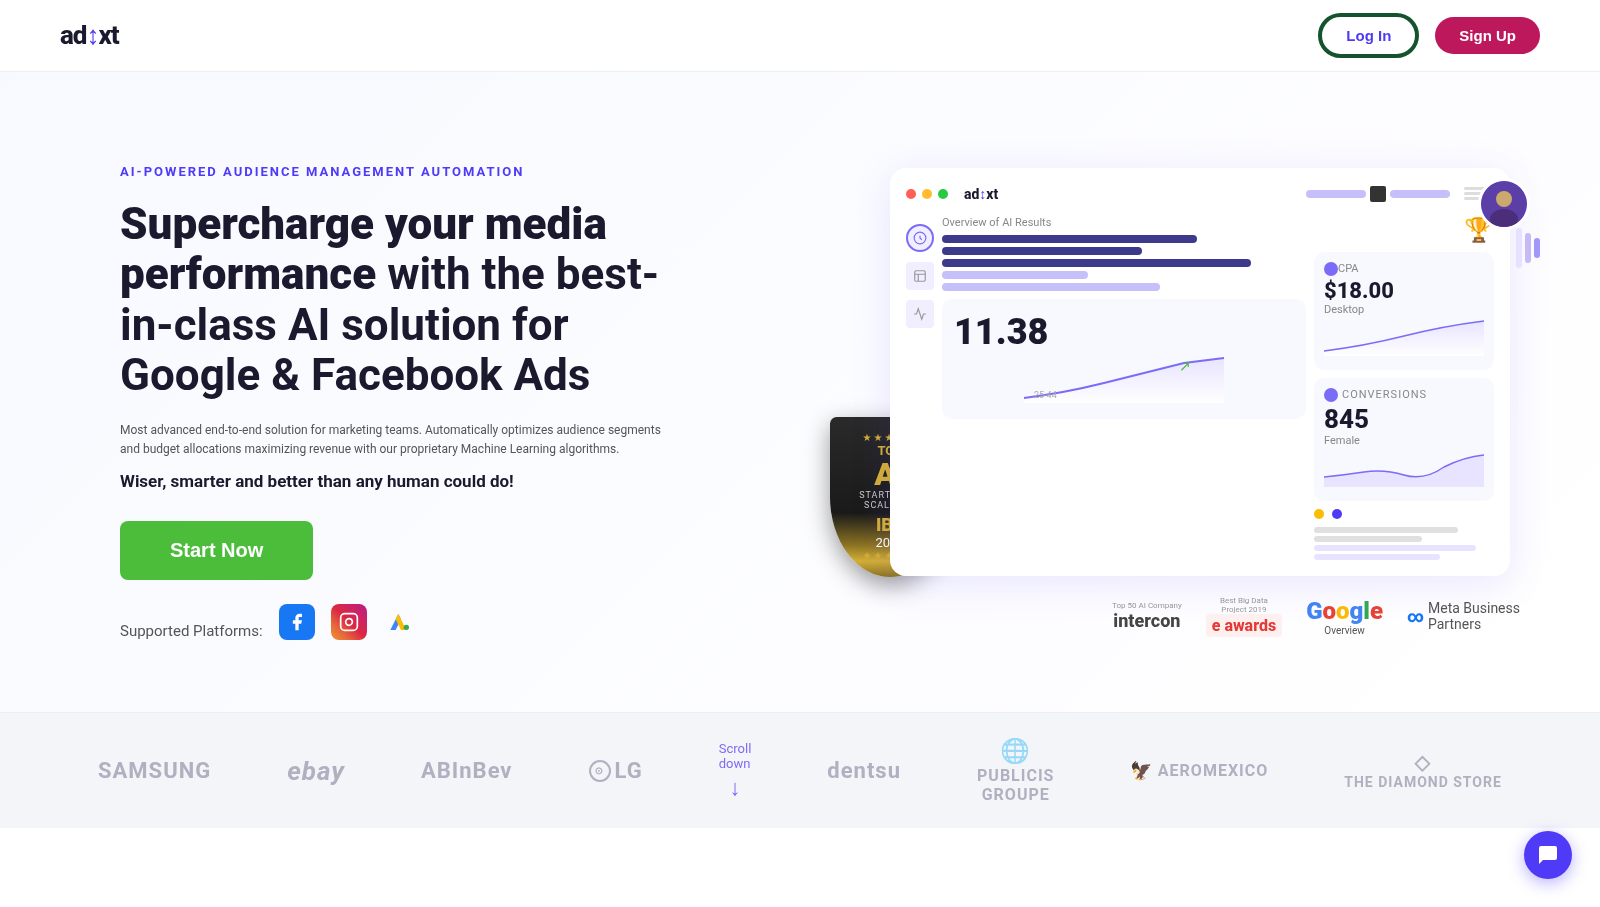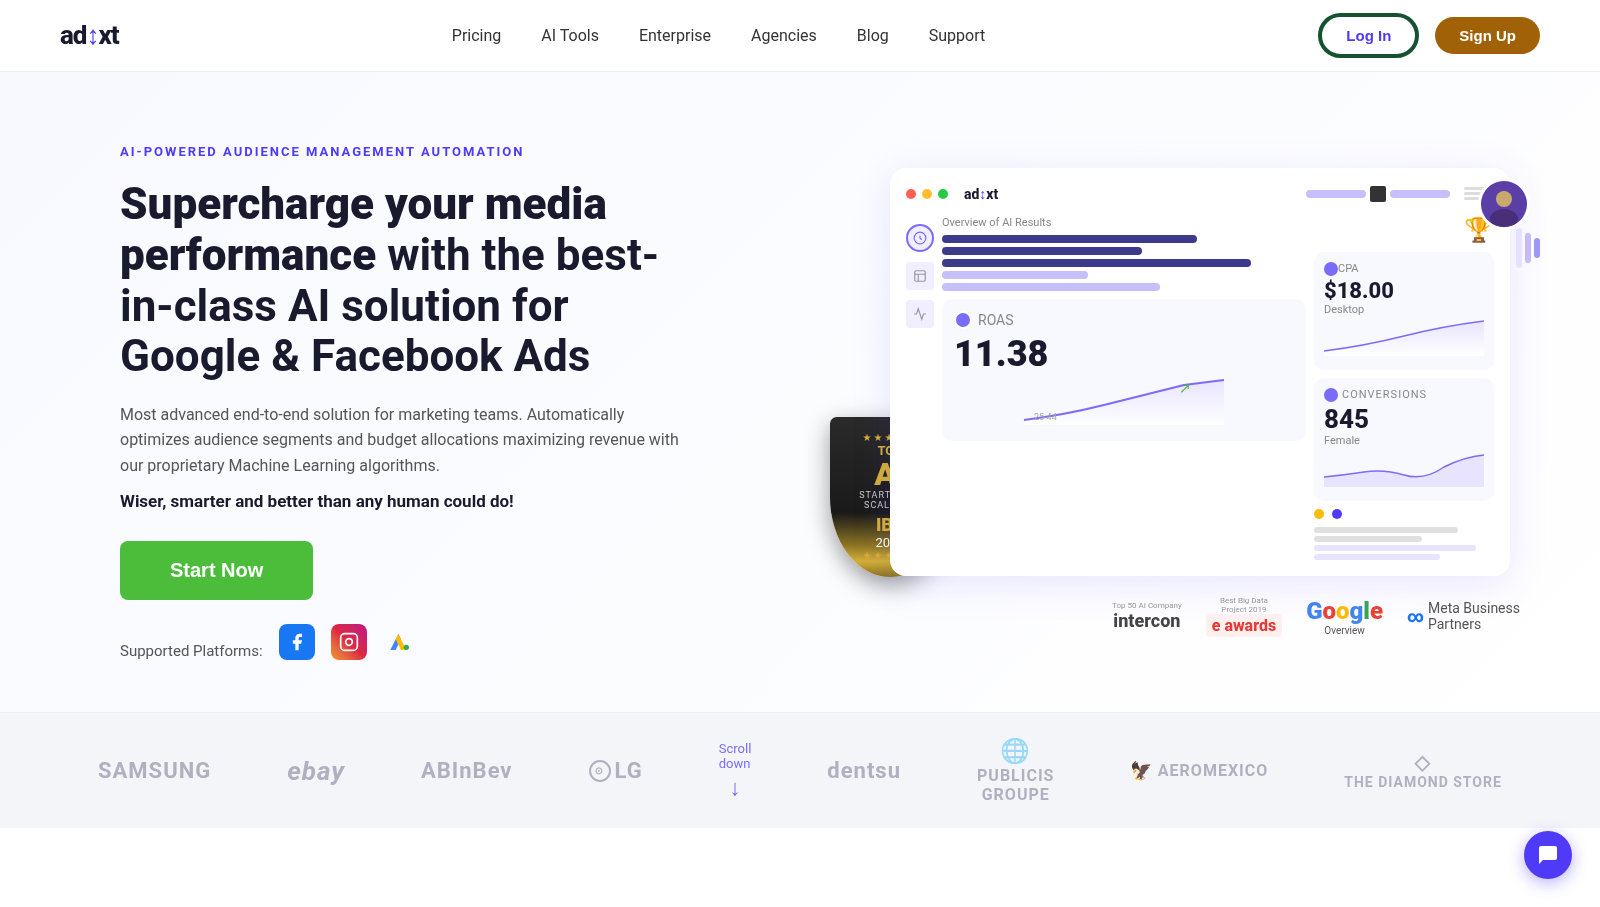--- a/index.html
+++ b/index.html
@@ -10,32 +10,32 @@
       display: flex; align-items: center; justify-content: space-between;
       padding: 0 60px; height: 72px; border-bottom: 1px solid #eee;
       position: sticky; top: 0; background: #fff; z-index: 100;
     }
     .logo { display: flex; align-items: center; font-size: 26px; font-weight: 800; color: #1a1a2e; letter-spacing: -1px; }
     .logo-accent { color: #4f3bf7; }
     .nav-links { display: flex; gap: 40px; list-style: none; }
     .nav-links a { text-decoration: none; color: #333; font-size: 16px; }
     .nav-actions { display: flex; gap: 16px; align-items: center; }
     .btn-login { padding: 10px 24px; border: 4px solid #14532d; color: #4f3bf7; border-radius: 24px; background: #fff; font-size: 15px; font-weight: 600; cursor: pointer; }
-    .btn-signup { padding: 10px 24px; background: #a16207; color: #fff; border: none; border-radius: 24px; font-size: 15px; font-weight: 600; cursor: pointer; }
+    .btn-signup { padding: 10px 24px; background: #be185d; color: #fff; border: none; border-radius: 24px; font-size: 15px; font-weight: 600; cursor: pointer; }
 
     
     .hero {
       display: flex; align-items: center; justify-content: space-between;
       padding: 60px 60px 40px 120px; min-height: 640px; background: linear-gradient(135deg, #f8f9ff 0%, #fff 100%);
     }
     .hero-left { max-width: 560px; }
     .hero-tag { color: #4f3bf7; font-size: 13px; font-weight: 700; letter-spacing: 2px; text-transform: uppercase; margin-bottom: 20px; }
     .hero-title { font-size: 44px; line-height: 1.15; margin-bottom: 20px; color: #1a1a2e; }
     .hero-title strong { font-weight: 900; }
-    .hero-desc { font-size: 16px; color: #555; line-height: 1.6; margin-bottom: 12px; }
+    .hero-desc { font-size: 12px; color: #555; line-height: 1.6; margin-bottom: 12px; }
     .hero-tagline { font-size: 17px; font-weight: 700; color: #1a1a2e; margin-bottom: 30px; }
     .btn-start { background: #4bbd3b; color: #fff; border: none; border-radius: 8px; padding: 18px 50px; font-size: 20px; font-weight: 700; cursor: pointer; display: inline-block; }
     .platforms { display: flex; align-items: flex-end; gap: 16px; margin-top: 24px; }
     .platforms-label { font-size: 15px; color: #555; }
     .platform-icon { width: 36px; height: 36px; border-radius: 8px; display: flex; align-items: center; justify-content: center; font-size: 22px; }
     .fb-icon { background: #1877f2; color: #fff; border-radius: 8px; }
     .ig-icon { background: linear-gradient(45deg, #f09433, #e6683c, #dc2743, #cc2366, #bc1888); border-radius: 8px; color: #fff; }
     .gads-icon { color: #4285f4; font-size: 26px; }
 
     
@@ -95,28 +95,20 @@
     
     .chat-bubble { position: fixed; bottom: 28px; right: 28px; width: 48px; height: 48px; background: #4f3bf7; border-radius: 50%; display: flex; align-items: center; justify-content: center; color: #fff; font-size: 22px; cursor: pointer; z-index: 999; box-shadow: 0 4px 16px rgba(79,59,247,0.4); }
   </style>
 </head>
 <body>
 
 <nav class="navbar">
   <div class="logo">
     <span>ad<span class="logo-accent">↕</span>xt</span>
   </div>
-  <ul class="nav-links">
-    <li><a href="#">Pricing</a></li>
-    <li><a href="#">AI Tools</a></li>
-    <li><a href="#">Enterprise</a></li>
-    <li><a href="#">Agencies</a></li>
-    <li><a href="#">Blog</a></li>
-    <li><a href="#">Support</a></li>
-  </ul>
   <div class="nav-actions">
     <button class="btn-login">Log In</button>
     <button class="btn-signup">Sign Up</button>
   </div>
 </nav>
 
 <section class="hero">
   <div class="hero-left">
     <div class="hero-tag">AI-POWERED AUDIENCE MANAGEMENT AUTOMATION</div>
     <h1 class="hero-title">
@@ -217,24 +209,20 @@
               </div>
             <div class="bar-row">
                 <div class="bar" style="width:40%;"></div>
               </div>
             <div class="bar-row">
                 <div class="bar" style="width:60%;"></div>
               </div>
           </div>
 
           <div style="background:#f8f8ff;border-radius:10px;padding:12px;position:relative;">
-            <div style="display:flex;align-items:center;gap:6px;margin-bottom:4px;">
-              <div style="width:18px;height:18px;border-radius:50%;background:#7b6cf7;border:2px solid #fff;"></div>
-              <span style="color:#888;font-size:14px;">ROAS</span>
-            </div>
             <div style="font-size:36px;font-weight:900;color:#1a1a2e;">11.38</div>
             
             <svg width="100%" height="50" viewBox="0 0 200 50">
               <defs>
                 <linearGradient id="gr1" x1="0" y1="0" x2="0" y2="1">
                   <stop offset="0%" stop-color="#e8e4ff"></stop>
                   <stop offset="100%" stop-color="#fff"></stop>
                 </linearGradient>
               </defs>
               <path d="M0 45 Q40 40 80 30 Q120 20 160 10 L200 5 L200 50 L0 50Z" fill="url(#gr1)"></path>

